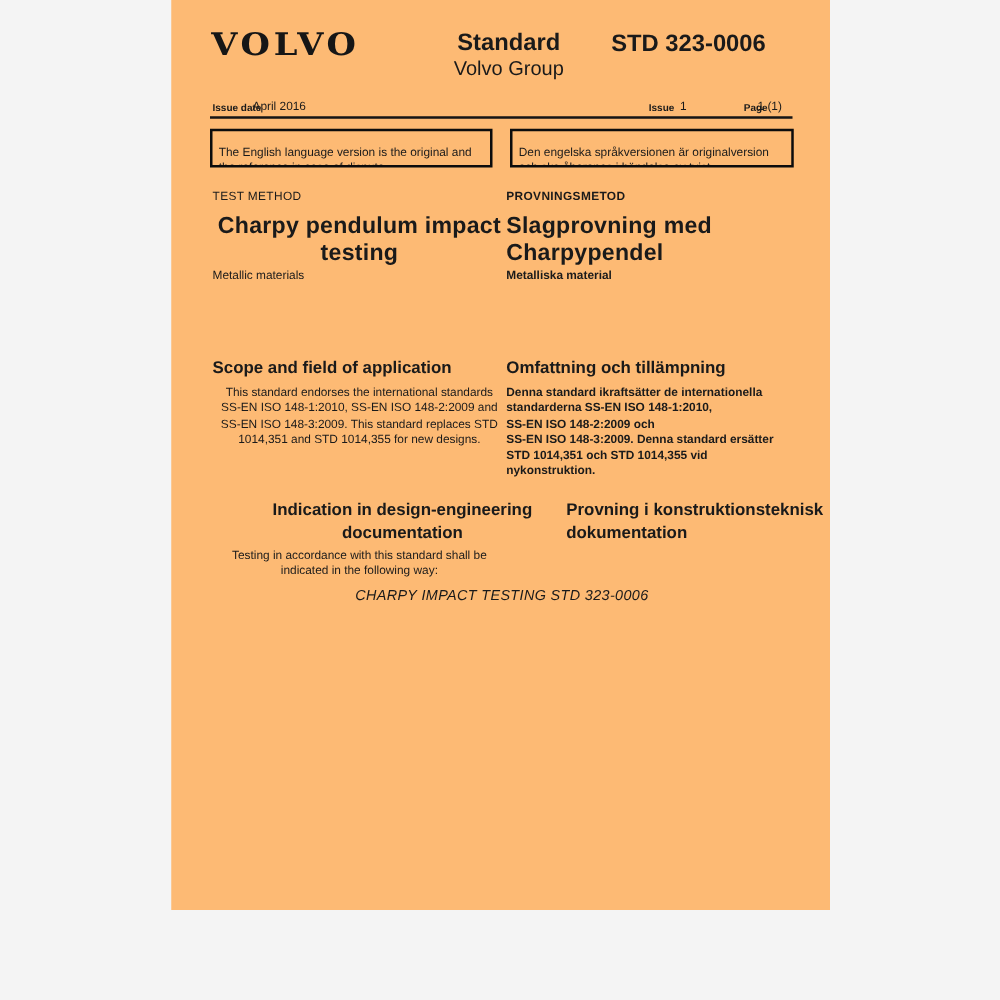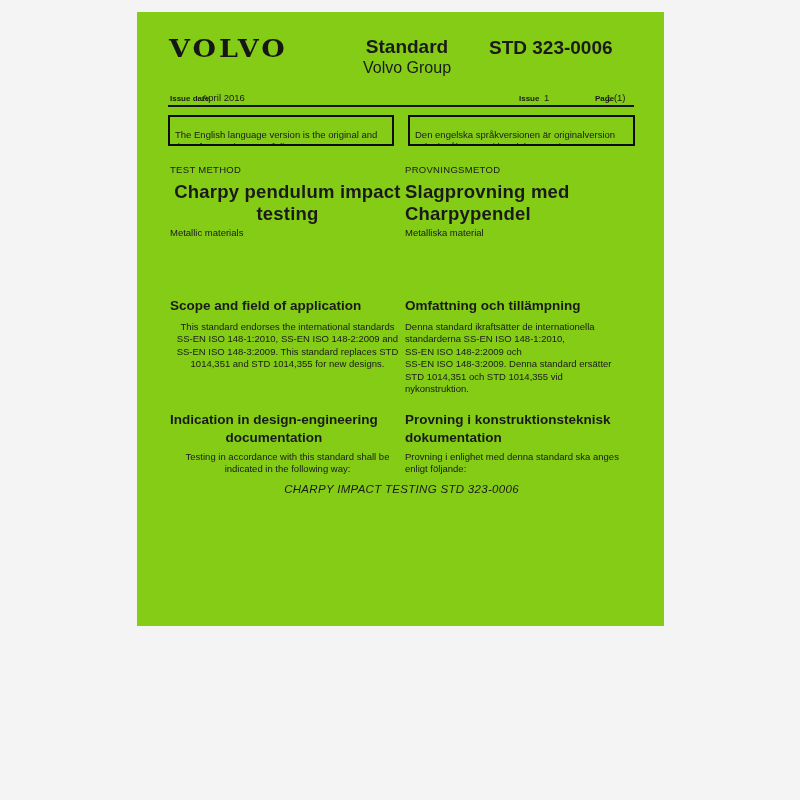--- a/index.html
+++ b/index.html
@@ -6,23 +6,23 @@
   html, body { width: 800px; height: 800px; }
   body {
     background: #f4f4f4;
     font-family: "Liberation Sans", sans-serif;
     color: #1a1a1a;
     position: relative;
     overflow: hidden;
   }
   .page {
     position: absolute;
-    left: 137px; top: 12px;
-    width: 527px; height: 614px;
-    background: #84cc16;
+    left: 137px; top: 0;
+    width: 527px; height: 728px;
+    background: #fdba74;
   }
   .abs { position: absolute; }
 
   
   .logo {
     left: 32px; top: 22px;
     font-family: "DejaVu Serif", serif;
     font-weight: bold;
     font-size: 27px;
     letter-spacing: 3px;
@@ -62,21 +62,21 @@
     font-size: 9.5px;
     line-height: 12px;
     white-space: pre-line;
     overflow: hidden;
   }
   .notice-en { left: 31px;  width: 226px; }
   .notice-sv { left: 271px; width: 227px; }
 
   
   .col-en { left: 33px; text-align: center; }
-  .col-sv { left: 268px; }
+  .col-sv { left: 268px; font-weight: bold; }
 
   .kicker { top: 152px; font-size: 9.5px; letter-spacing: 0.3px; }
   .doc-title {
     top: 169px;
     font-size: 18.5px; font-weight: bold;
     line-height: 22px;
     letter-spacing: 0.2px;
     white-space: pre-line;
     width: 235px;
   }
@@ -88,21 +88,21 @@
     white-space: pre-line;
   }
   .scope-h { top: 285px; }
   .body-text {
     font-size: 9.5px;
     line-height: 12.4px;
     white-space: pre-line;
     width: 235px;
   }
   .scope-b { top: 309px; }
-  .ind-h { top: 399px; }
+  .ind-h { top: 399px; margin-left: 48px; }
   .ind-b { top: 439px; }
 
   .designation {
     left: 31px; top: 471px; width: 467px;
     text-align: center;
     font-size: 11.5px;
     font-style: italic;
     letter-spacing: 0.3px;
   }
 </style>
@@ -155,18 +155,16 @@
   <div class="abs col-sv subtitle">Metalliska material</div>
   <div class="abs col-sv sec-heading scope-h">Omfattning och tillämpning</div>
   <div class="abs col-sv body-text scope-b">Denna standard ikraftsätter de internationella
 standarderna SS-EN ISO 148-1:2010,
 SS-EN ISO 148-2:2009 och
 SS-EN ISO 148-3:2009. Denna standard ersätter
 STD 1014,351 och STD 1014,355 vid
 nykonstruktion.</div>
   <div class="abs col-sv sec-heading ind-h">Provning i konstruktionsteknisk
 dokumentation</div>
-  <div class="abs col-sv body-text ind-b">Provning i enlighet med denna standard ska anges
-enligt följande:</div>
 
   <div class="abs designation">CHARPY IMPACT TESTING STD 323-0006</div>
 
 </div>
 
 </body></html>

